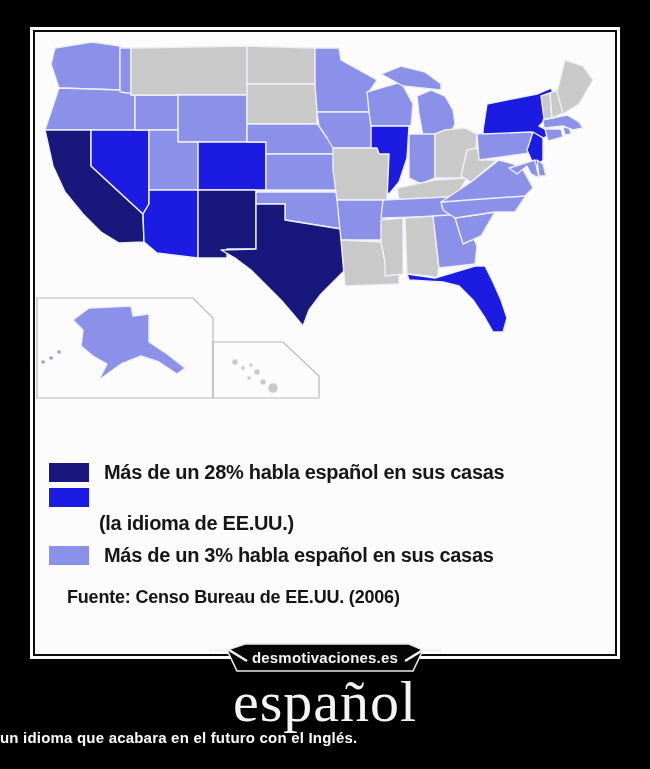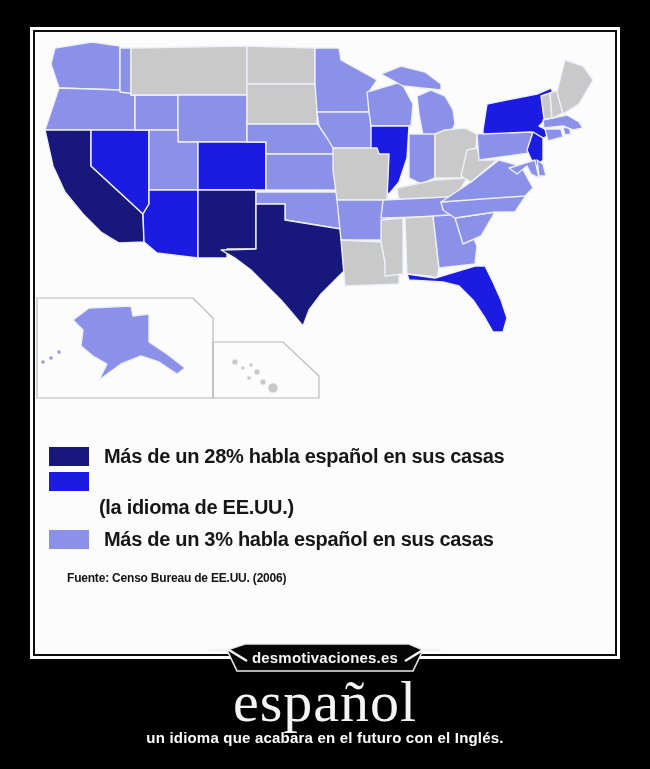--- a/index.html
+++ b/index.html
@@ -10,50 +10,50 @@
   .frame {
     position:absolute; left:30px; top:27px; width:584px; height:626px;
     background:#ffffff; padding:3px; box-sizing:content-box;
   }
   .inner {
     position:relative; width:100%; height:100%;
     background:#fcfcfc; border:2px solid #0b0b0b; box-sizing:border-box;
     overflow:hidden;
   }
   .map-svg { display:block; }
-  .legend { margin-top:36px; padding-left:14px; }
+  .legend { margin-top:52px; padding-left:14px; }
   .leg-row { display:flex; align-items:center; line-height:32px; }
   .leg-row.cont { padding-left:50px; }
   .swatch {
     display:inline-block; width:40px; height:19px; margin-right:15px;
     flex:0 0 auto;
   }
   .leg-text {
     font-weight:bold; font-size:20px; color:#161616; letter-spacing:-0.3px;
     white-space:nowrap;
   }
   .source-line {
     margin-top:16px; margin-left:32px;
-    font-weight:bold; font-size:12px; color:#141414; letter-spacing:-0.2px;
+    font-weight:bold; font-size:18px; color:#141414; letter-spacing:-0.2px;
   }
   .ribbon {
     position:absolute; left:50%; top:643px; transform:translateX(-50%);
     z-index:5;
   }
   .ribbon text {
     font-family:"Liberation Sans", sans-serif; font-size:15px; font-weight:bold;
     fill:#f5f5f5; letter-spacing:0.2px;
   }
   .title {
     position:absolute; top:668px; left:0; width:100%; text-align:center;
     font-family:"Liberation Serif", serif; font-size:58px; font-weight:400;
     color:#f4f4f4; letter-spacing:1px;
   }
   .subtitle {
-    position:absolute; top:729px; left:0; width:100%; text-align:center;
+    position:absolute; top:729px; left:0; width:100%; text-align:left;
     font-size:15px; font-weight:bold; color:#fdfdfd; letter-spacing:0.2px;
   }
 </style>
 </head>
 <body>
 
 <div class="poster">
 
   <div class="frame">
     <div class="inner">

